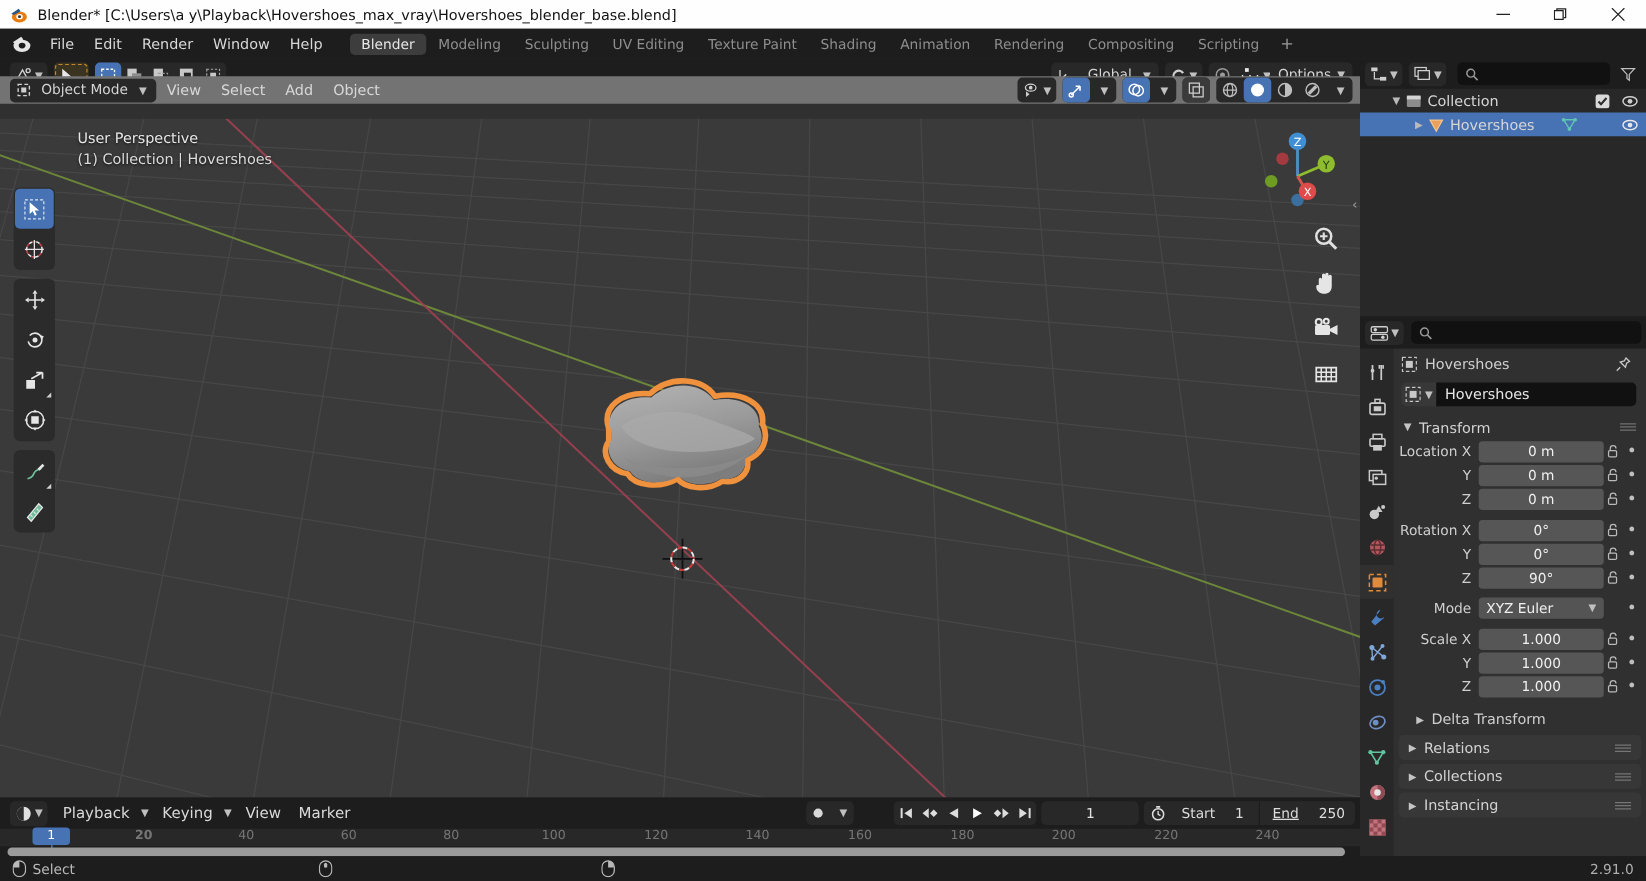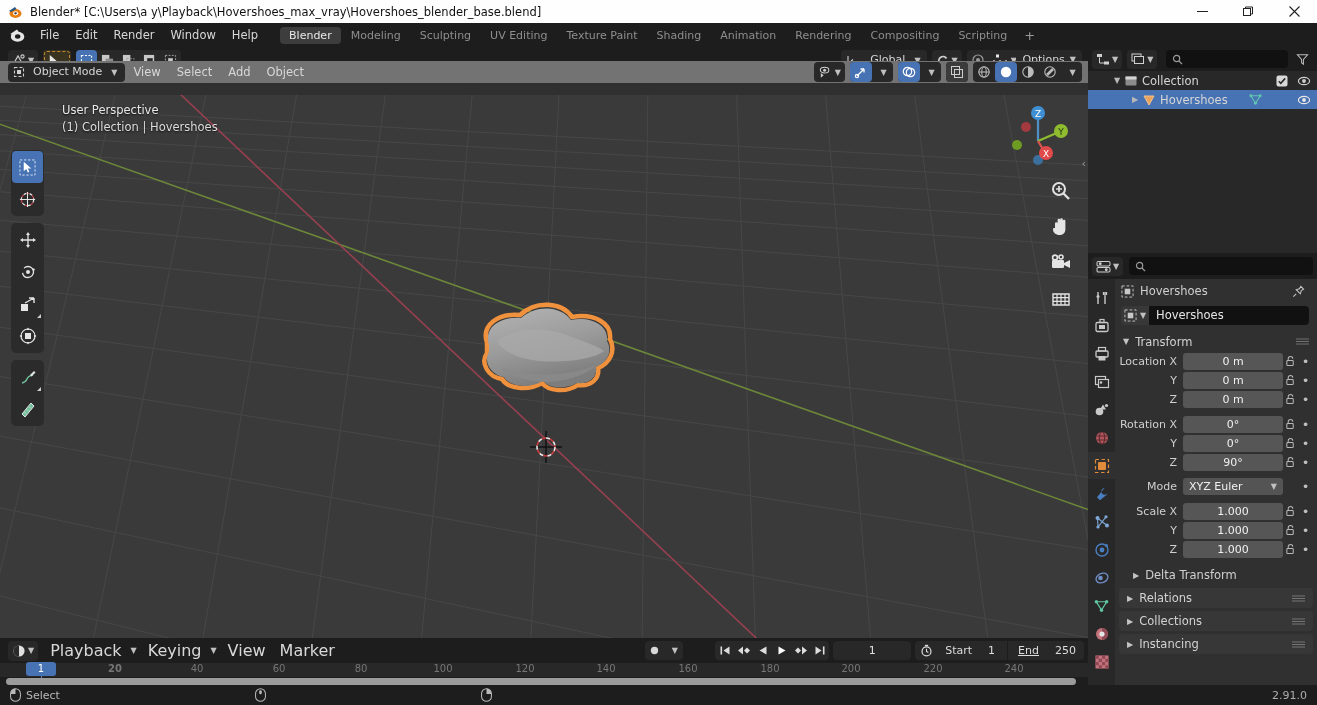--- a/index.html
+++ b/index.html
@@ -102,21 +102,21 @@
 
   
   .navbtns { position:absolute; right:14px; top:82px; display:flex; flex-direction:column; gap:9px; }
   .navbtn { width:27px; height:27px; display:flex; align-items:center; justify-content:center;
             color:#dedede; }
   .collapse-arrow { position:absolute; right:2px; top:62px; color:#9b9b9b; font-size:11px; }
 
   
   .timeline { position:absolute; left:0; top:638px; width:1088px; height:47px; background:#1d1d1d; }
   .tl-header { position:absolute; left:0; top:0; width:1088px; height:25px; display:flex; align-items:center; }
-  .tl-menu { padding:0 7px; height:19px; line-height:19px; font-size:16px; color:#d8d8d8; }
+  .tl-menu { padding:0 7px; height:19px; line-height:19px; font-size:12px; color:#d8d8d8; }
   .tl-right { position:absolute; right:4px; top:3px; display:flex; align-items:center; gap:4px; }
   .tl-frame { background:#282828; border-radius:4px; width:78px; height:19px; line-height:19px;
               text-align:center; font-size:11px; color:#e0e0e0; }
   .tl-se { display:flex; align-items:center; background:#282828; border-radius:4px; height:19px; }
   .tl-se span { padding:0 8px; font-size:11px; line-height:19px; color:#dcdcdc; }
   .tl-playctl { display:flex; align-items:center; background:#282828; border-radius:4px; height:19px; }
   .tl-pb { width:19px; height:19px; display:flex; align-items:center; justify-content:center; color:#dcdcdc; }
   .tl-strip { position:absolute; left:0; top:25px; width:1088px; height:14px; background:#282828; }
   .tl-tick { position:absolute; top:0px; font-size:10px; color:#767676; transform:translateX(-50%); }
   .playhead { position:absolute; top:-1px; width:30px; height:14px; background:#4772b3;

